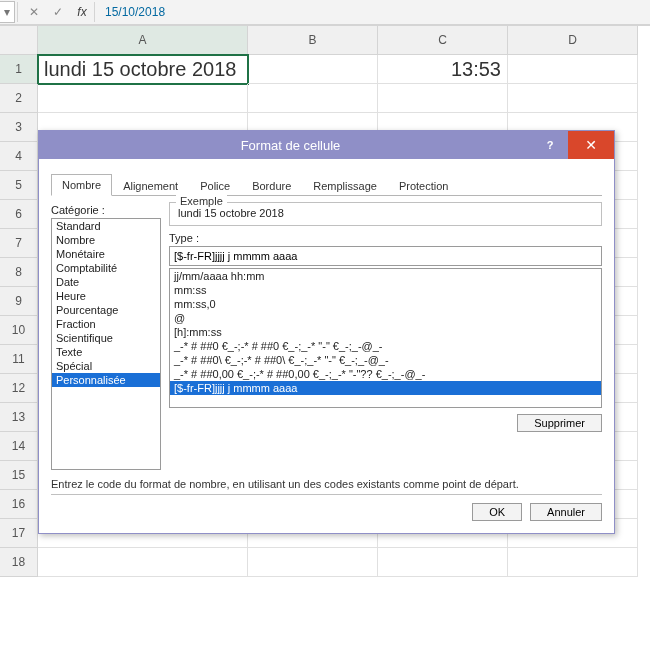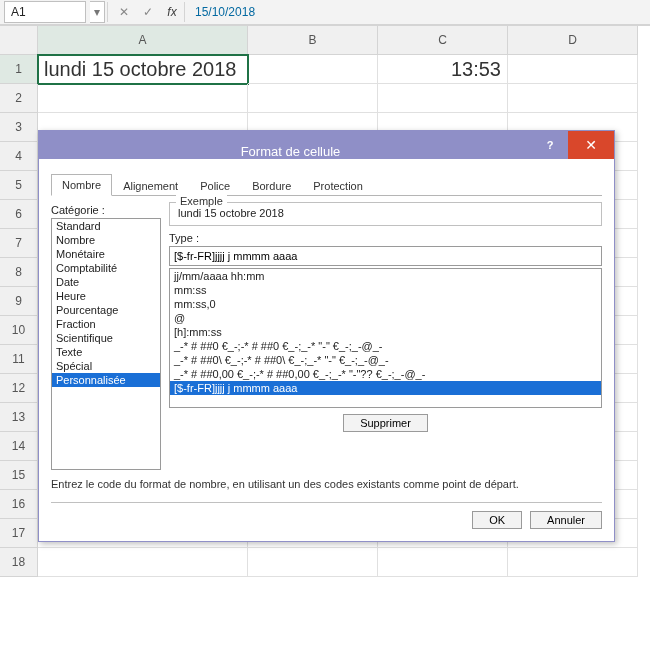--- a/index.html
+++ b/index.html
@@ -16,50 +16,49 @@
 .hdr{background:#f0f0f0;border-right:1px solid #d4d4d4;border-bottom:1px solid #d4d4d4;display:flex;align-items:center;justify-content:center;color:#555;font-size:12px}
 .rhdr{background:#f0f0f0;border-right:1px solid #d4d4d4;border-bottom:1px solid #d4d4d4;display:flex;align-items:center;justify-content:center;color:#555}
 .cell{border-right:1px solid #e0e0e0;border-bottom:1px solid #e0e0e0;padding:0 6px;display:flex;align-items:center}
 .cell.r{justify-content:flex-end}
 .cell.big{font-size:20px;color:#333}
 .cell.sel{outline:2px solid #1f7246;outline-offset:-1px}
 .rhdr.sel,.hdr.sel{background:#dfe9e3}
 .corner{background:#f0f0f0;border-right:1px solid #d4d4d4;border-bottom:1px solid #d4d4d4}
 
 .dlg{position:absolute;left:38px;top:130px;width:575px;background:#fff;border:1px solid #8f8fc7;box-shadow:2px 2px 6px rgba(0,0,0,.25);font-size:11px}
-.dlg-title{height:28px;background:#8f8fc7;display:flex;align-items:flex-end;padding-left:10px}
+.dlg-title{height:28px;background:#8f8fc7;display:flex;align-items:center;padding-left:10px}
 .dlg-title .t{flex:1;text-align:center;color:#fff;font-size:13px}
 .dlg-title .help{width:36px;height:28px;display:flex;align-items:center;justify-content:center;color:#fff;font-weight:bold}
 .dlg-title .close{width:46px;height:28px;background:#d9472b;display:flex;align-items:center;justify-content:center;color:#fff;font-size:14px}
 .dlg-body{padding:12px}
 .tabs{display:flex;border-bottom:1px solid #b5b5b5;height:24px;align-items:flex-end}
 .tab{padding:4px 10px;border:1px solid transparent;border-bottom:none;color:#333;background:#eee0;position:relative;top:1px}
 .tab.active{border-color:#b5b5b5;background:#fff;border-bottom:1px solid #fff}
 .cols{display:flex;margin-top:6px;gap:8px}
 .lbl{display:block;margin:2px 0 2px}
 .listbox{border:1px solid #9a9a9a;height:250px;width:108px;overflow:auto}
 .listbox div{padding:1px 4px}
 .listbox div.sel{background:#1a6fd6;color:#fff}
 .rt{flex:1}
 .fieldset{border:1px solid #c0c0c0;padding:4px 8px 6px;position:relative;margin-bottom:6px}
 .fieldset .legend{position:absolute;top:-8px;left:6px;background:#fff;padding:0 4px;color:#333}
 .inp{width:100%;height:20px;border:1px solid #9a9a9a;padding:2px 4px;box-sizing:border-box;font-size:11px}
 .fbox{border:1px solid #9a9a9a;height:138px;overflow-x:hidden;overflow-y:auto;font-size:11px;line-height:14px;margin-top:2px}
 .fbox div{padding:0 4px;white-space:pre}
 .fbox div.sel{background:#1a6fd6;color:#fff}
-.btnrow{display:flex;justify-content:center;margin-top:6px;gap:8px}
+.btnrow{display:flex;justify-content:flex-end;margin-top:6px;gap:8px}
 .btn{border:1px solid #9a9a9a;background:#f3f3f3;padding:2px 16px;font-size:11px}
 .hint{margin-top:8px;color:#333;font-size:11px}
-.footer{border-top:1px solid #c0c0c0;margin-top:12px;padding-top:8px;display:flex;justify-content:flex-end;gap:8px}
+.footer{border-top:1px solid #c0c0c0;margin-top:4px;padding-top:8px;display:flex;justify-content:flex-end;gap:8px}
 </style>
 </head>
 <body>
 
 <div class="top">
-  <div class="nbox">A1</div>
   <div class="ndrop">
       <span>▾</span>
     </div>
   <div class="vsep"></div>
   <div class="fbtn">✕</div>
   <div class="fbtn">✓</div>
   <div class="fbtn fx">fx</div>
   <div class="vsep"></div>
   <div class="fval">15/10/2018</div>
 </div>
@@ -169,20 +168,21 @@
     <span class="t">Format de cellule</span>
     <span class="help">?</span>
     <span class="close">✕</span>
   </div>
   <div class="dlg-body">
     <div class="tabs">
       <div class="tab active">Nombre</div>
       <div class="tab">Alignement</div>
       <div class="tab">Police</div>
       <div class="tab">Bordure</div>
+      <div class="tab">Remplissage</div>
       <div class="tab">Protection</div>
     </div>
 
     <div class="cols">
       <div>
         <span class="lbl">Catégorie :</span>
         <div class="listbox" id="catlist">
             <div>Standard</div>
             <div>Nombre</div>
             <div>Monétaire</div>

